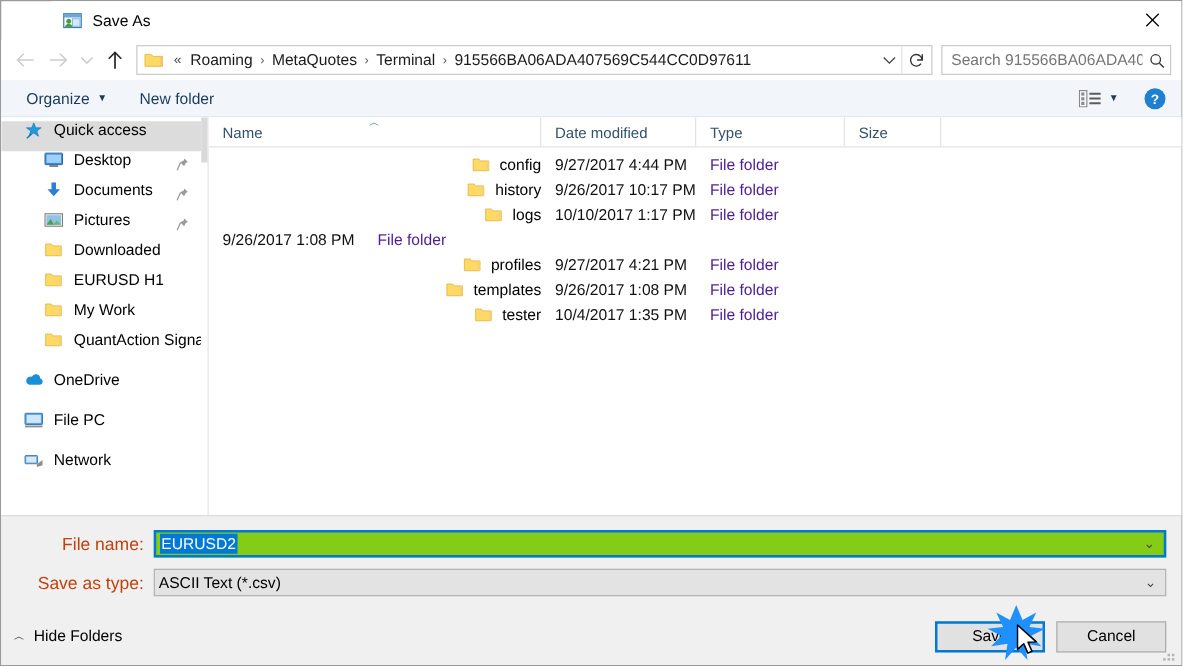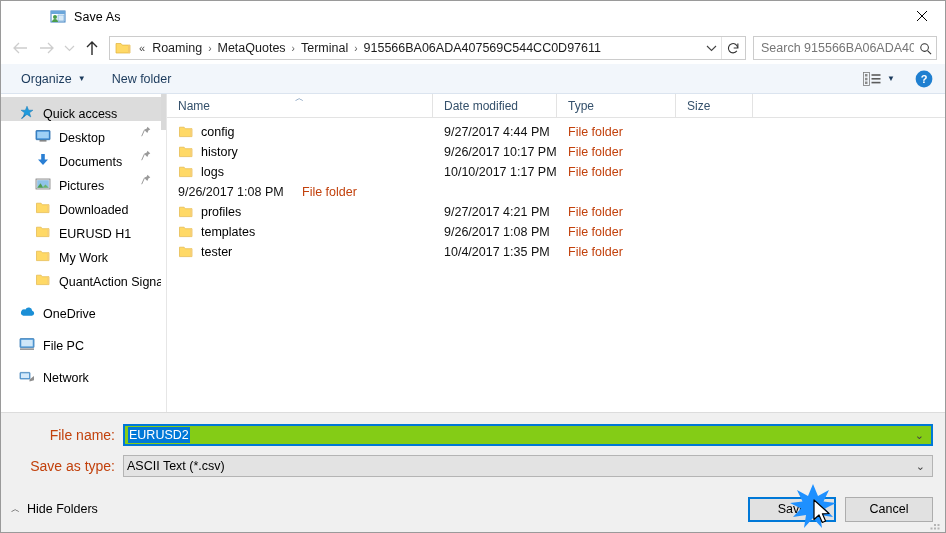--- a/index.html
+++ b/index.html
@@ -141,21 +141,21 @@
   .side-sep {
     width: 6px; flex: none; background: #ffffff;
     border-right: 1px solid #e6e6e6;
     position: relative;
   }
   .side-sep::before {
     content: ""; position: absolute; left: 0; top: 0;
     width: 5px; height: 36px; background: #d9d9d9;
   }
   .side-item {
-    height: 24px; display: flex; align-items: flex-end;
+    height: 24px; display: flex; align-items: flex-start;
     padding-left: 18px; position: relative;
     font-size: 12.5px; color: #000000; white-space: nowrap;
   }
   .side-item.selected { background: #dcdcdc; }
   .side-item.indent { padding-left: 34px; }
   .side-item.group { margin-top: 8px; padding-left: 18px; }
   .side-ico { width: 18px; height: 16px; margin-right: 6px; flex: none; position: relative; }
   .pin {
     position: absolute; right: 10px; top: 50%; transform: translateY(-50%);
     color: #8a8a8a;
@@ -181,23 +181,23 @@
   .ch.date { width: 124px; }
   .ch.type { width: 119px; }
   .ch.size { width: 77px; }
   .sortcaret {
     position: absolute; left: 50%; top: 0px; transform: translateX(-50%);
     color: #5a7fa8; font-size: 9px; line-height: 9px;
   }
   .rows { flex: 1 1 auto; overflow: hidden; padding-top: 4px; }
   .row { height: 20px; display: flex; align-items: center; font-size: 12.5px; color: #000; }
   .cell { display: flex; align-items: center; }
-  .cell.name { width: 266px; padding-left: 11px; gap: 7px; }
+  .cell.name { width: 266px; padding-left: 11px; gap: 7px; justify-content: flex-end; }
   .cell.date { width: 124px; padding-left: 11px; color: #111; }
-  .cell.type { width: 119px; padding-left: 11px; color: #c2410c; }
+  .cell.type { width: 119px; padding-left: 11px; color: #4c1d95; }
   .cell.size { width: 77px; padding-left: 11px; }
   .fold { width: 16px; height: 14px; flex: none; position: relative; }
 
   
   .bottom {
     flex: none; background: #f0f0f0;
     border-top: 1px solid #dcdcdc;
     padding: 11px 0 0 0;
   }
   .field-row { display: flex; align-items: center; height: 22px; margin-bottom: 9px; padding-right: 12px; }

